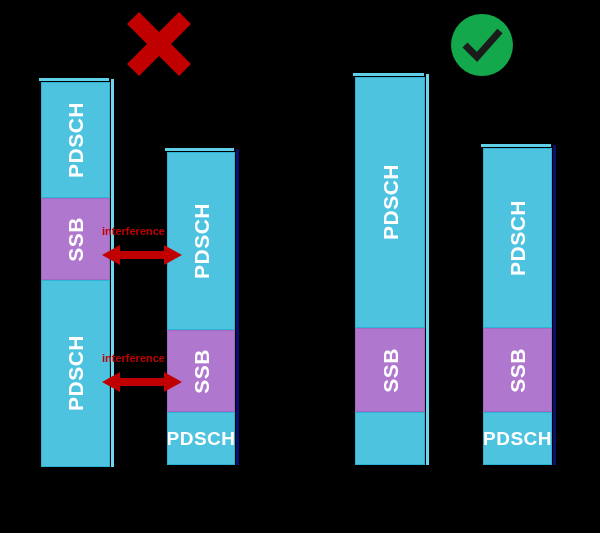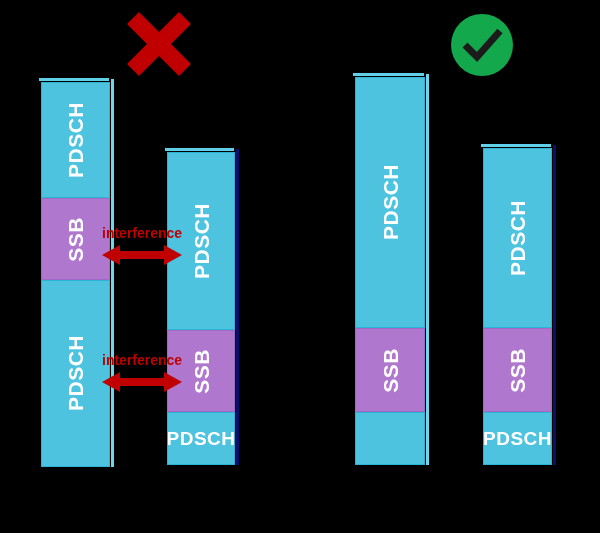--- a/index.html
+++ b/index.html
@@ -96,21 +96,21 @@
   }
 
   
   .interference {
     position: absolute;
   }
   .interference-label {
     position: absolute;
     color: #C00000;
     font-weight: bold;
-    font-size: 14px;
+    font-size: 11px;
     white-space: nowrap;
     left: 0;
     top: 0;
   }
   .interference-arrow {
     position: absolute;
     left: 0;
   }
 </style>
 </head>

